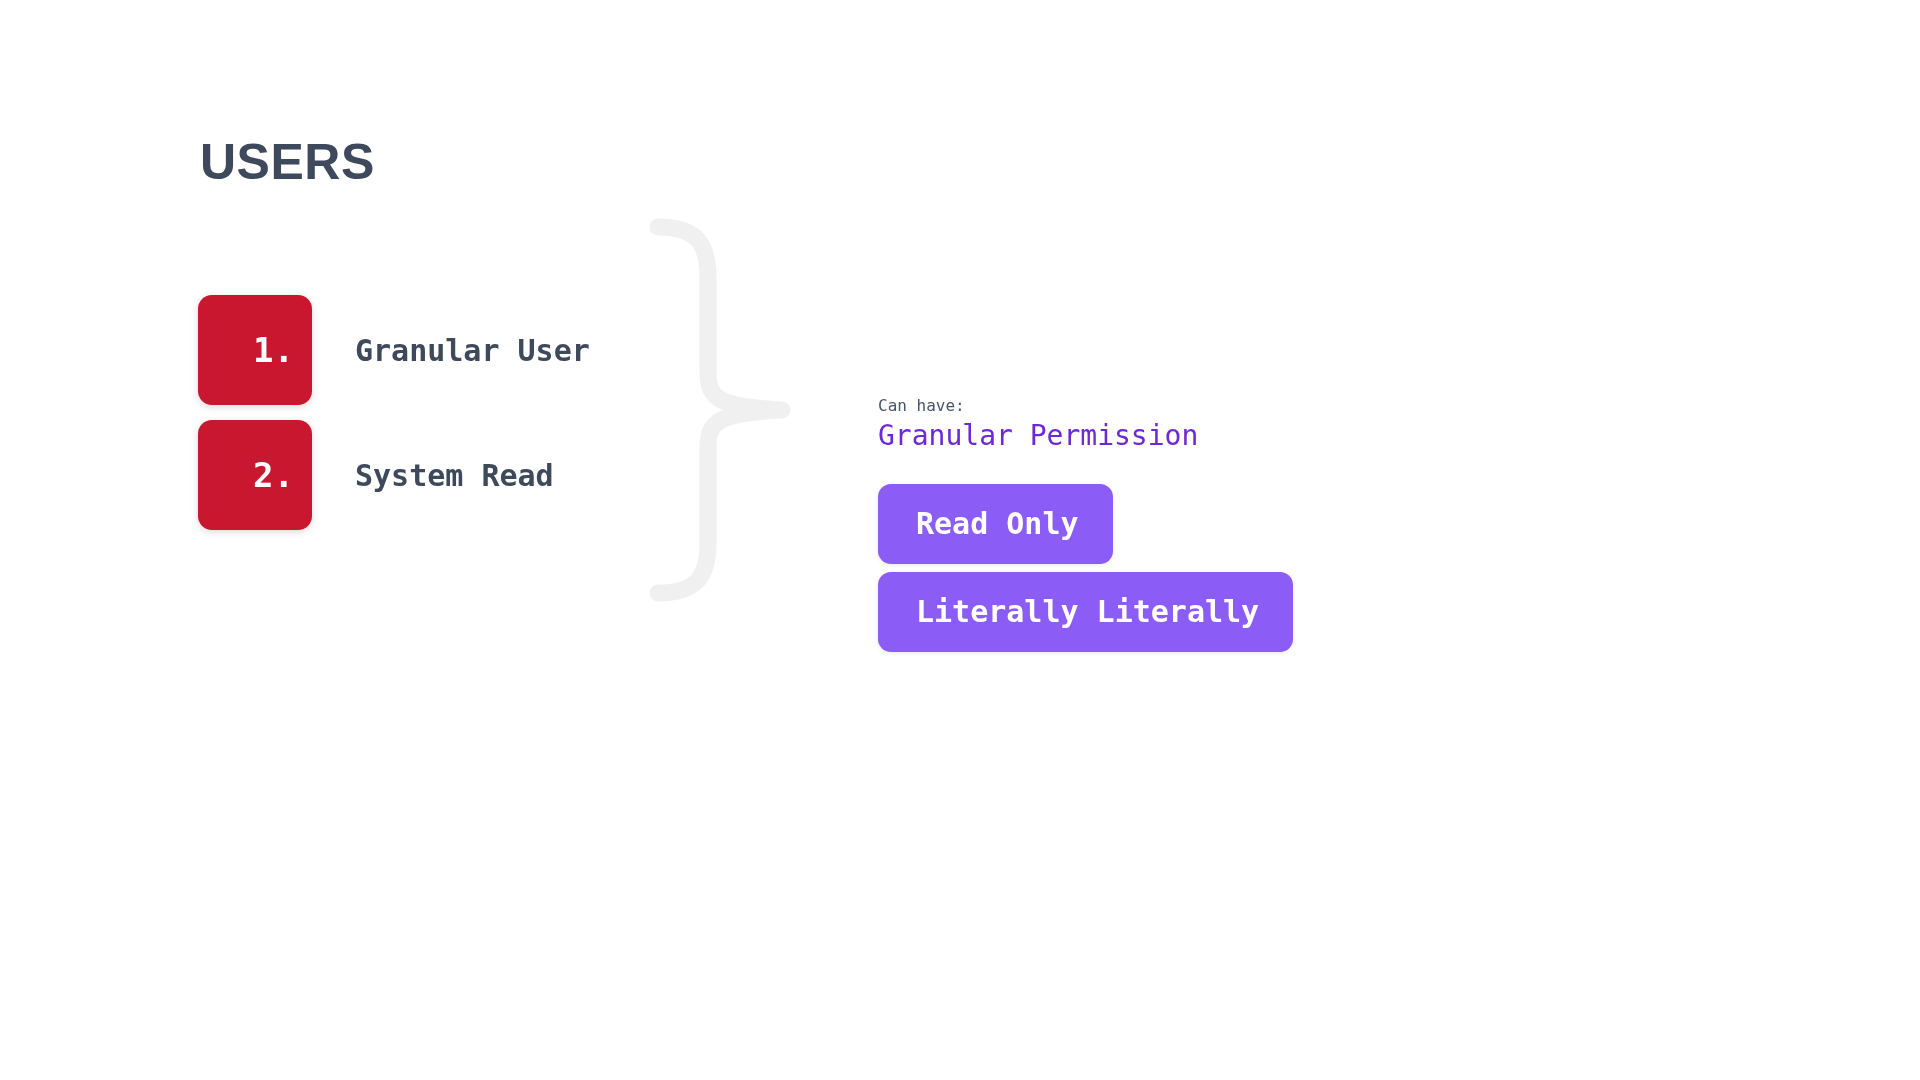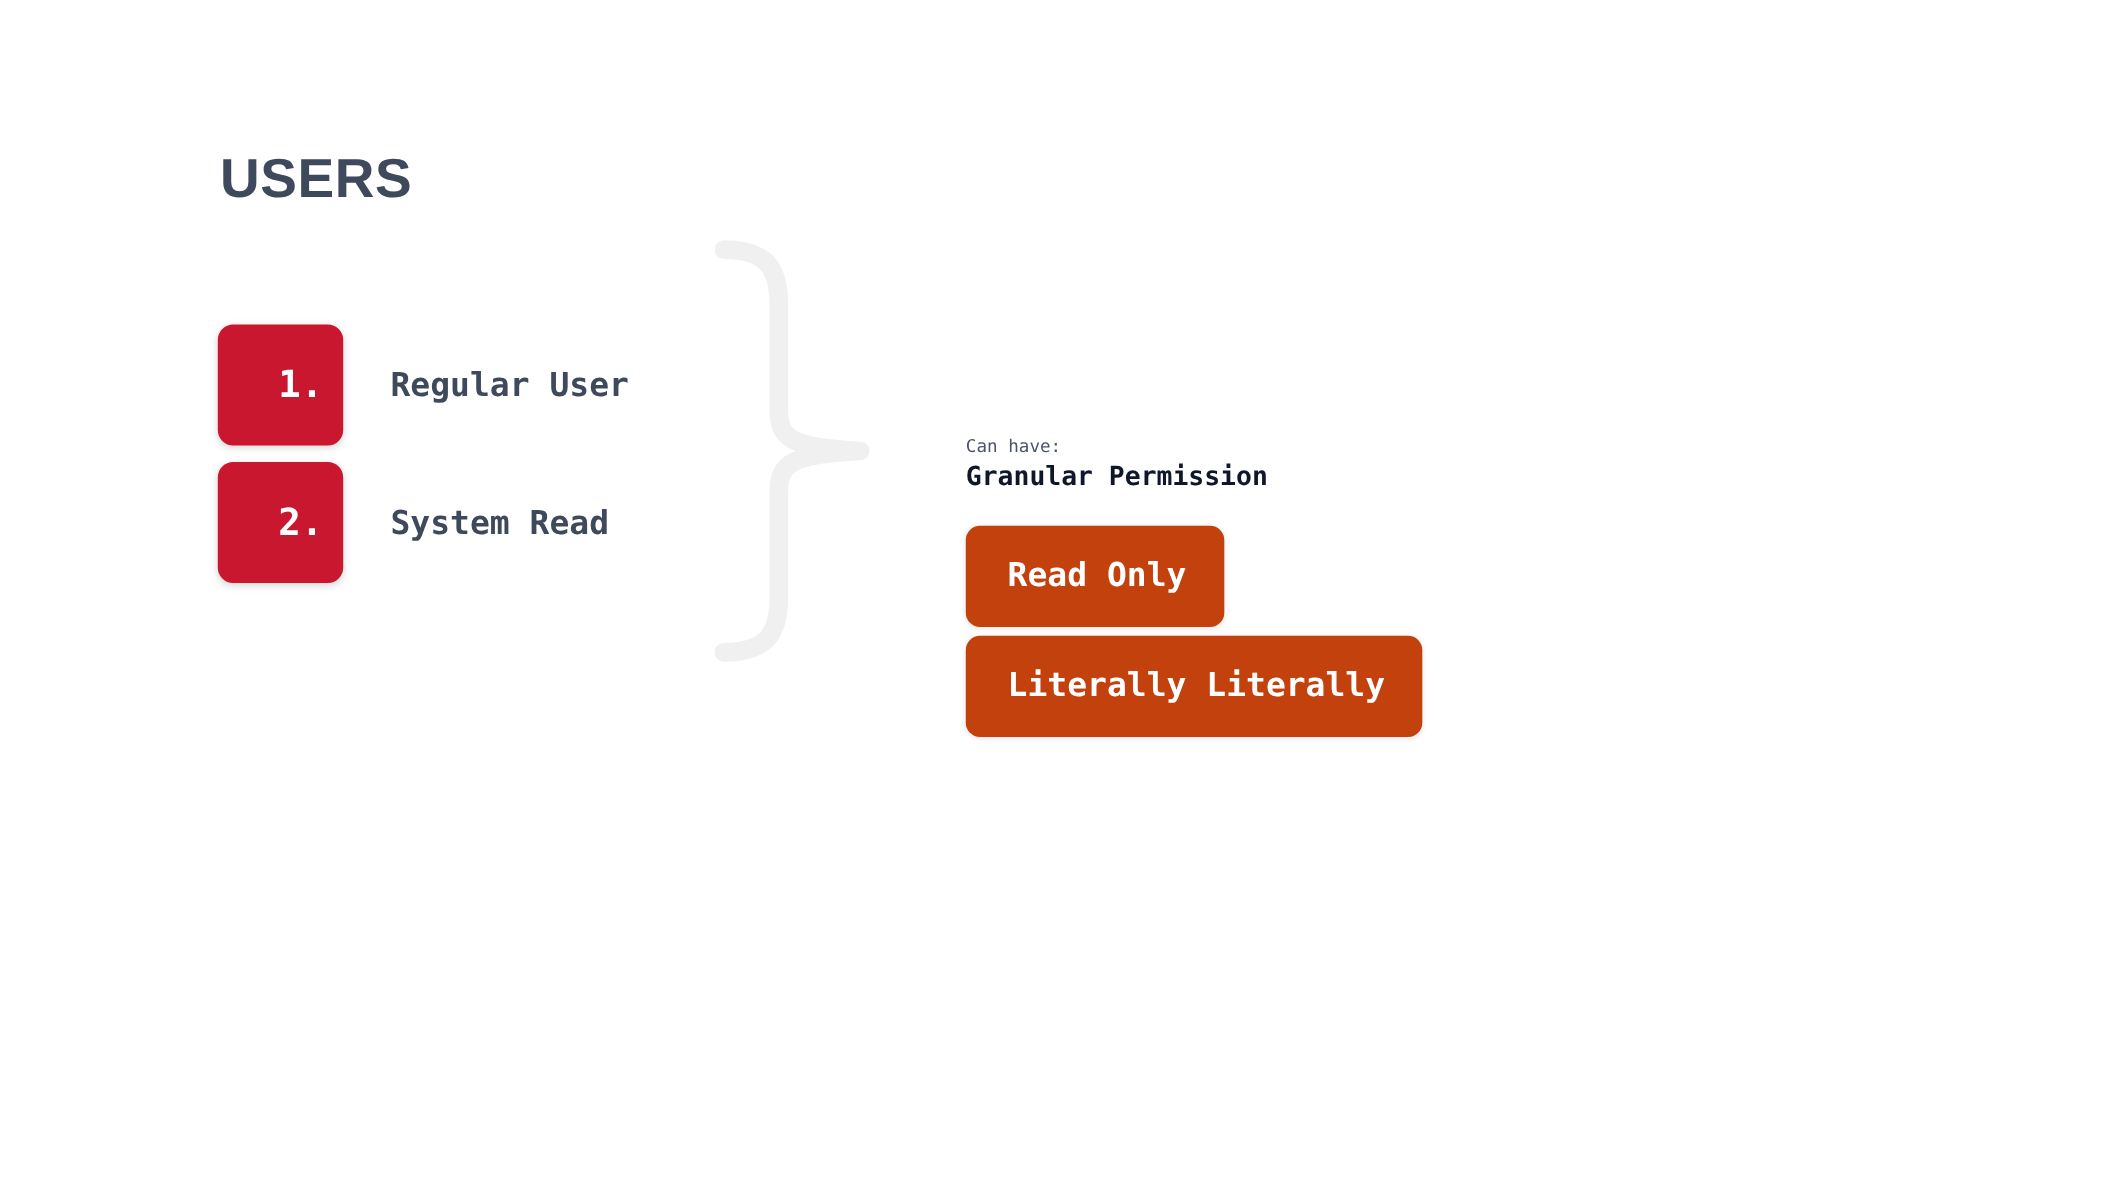--- a/index.html
+++ b/index.html
@@ -104,34 +104,34 @@
   }
   .perm-caption {
     font-family: "DejaVu Sans Mono", "Liberation Mono", monospace;
     font-size: 16px;
     color: #485566;
     line-height: 1.38;
     white-space: nowrap;
   }
   .perm-caption-strong {
     font-family: "DejaVu Sans Mono", "Liberation Mono", monospace;
-    font-size: 24px;
-    font-weight: bold;
-    color: #0f172a;
+    font-size: 28px;
+    font-weight: normal;
+    color: #6d28d9;
     line-height: 1.38;
     white-space: nowrap;
   }
 
   .perm-buttons {
     margin-top: 28px;
   }
   .perm-btn {
-    background: #c2410c;
+    background: #8b5cf6;
     border-radius: 13px;
-    height: 92px;
+    height: 80px;
     margin-bottom: 8px;
     display: flex;
     align-items: center;
     padding-left: 38px;
     padding-right: 34px;
     box-sizing: border-box;
     width: -moz-fit-content;
     width: fit-content;
     min-width: 120px;
     border: none;
@@ -152,21 +152,21 @@
 <div class="slide">
 
   <div class="page-title">USERS</div>
 
   <div class="user-list">
 
     <div class="user-row">
       <div class="num-box">
         <span class="num-box-label">1.</span>
       </div>
-      <div class="user-name">Regular User</div>
+      <div class="user-name">Granular User</div>
     </div>
 
     <div class="user-row">
       <div class="num-box">
         <span class="num-box-label">2.</span>
       </div>
       <div class="user-name">System Read</div>
     </div>
 
   </div>

